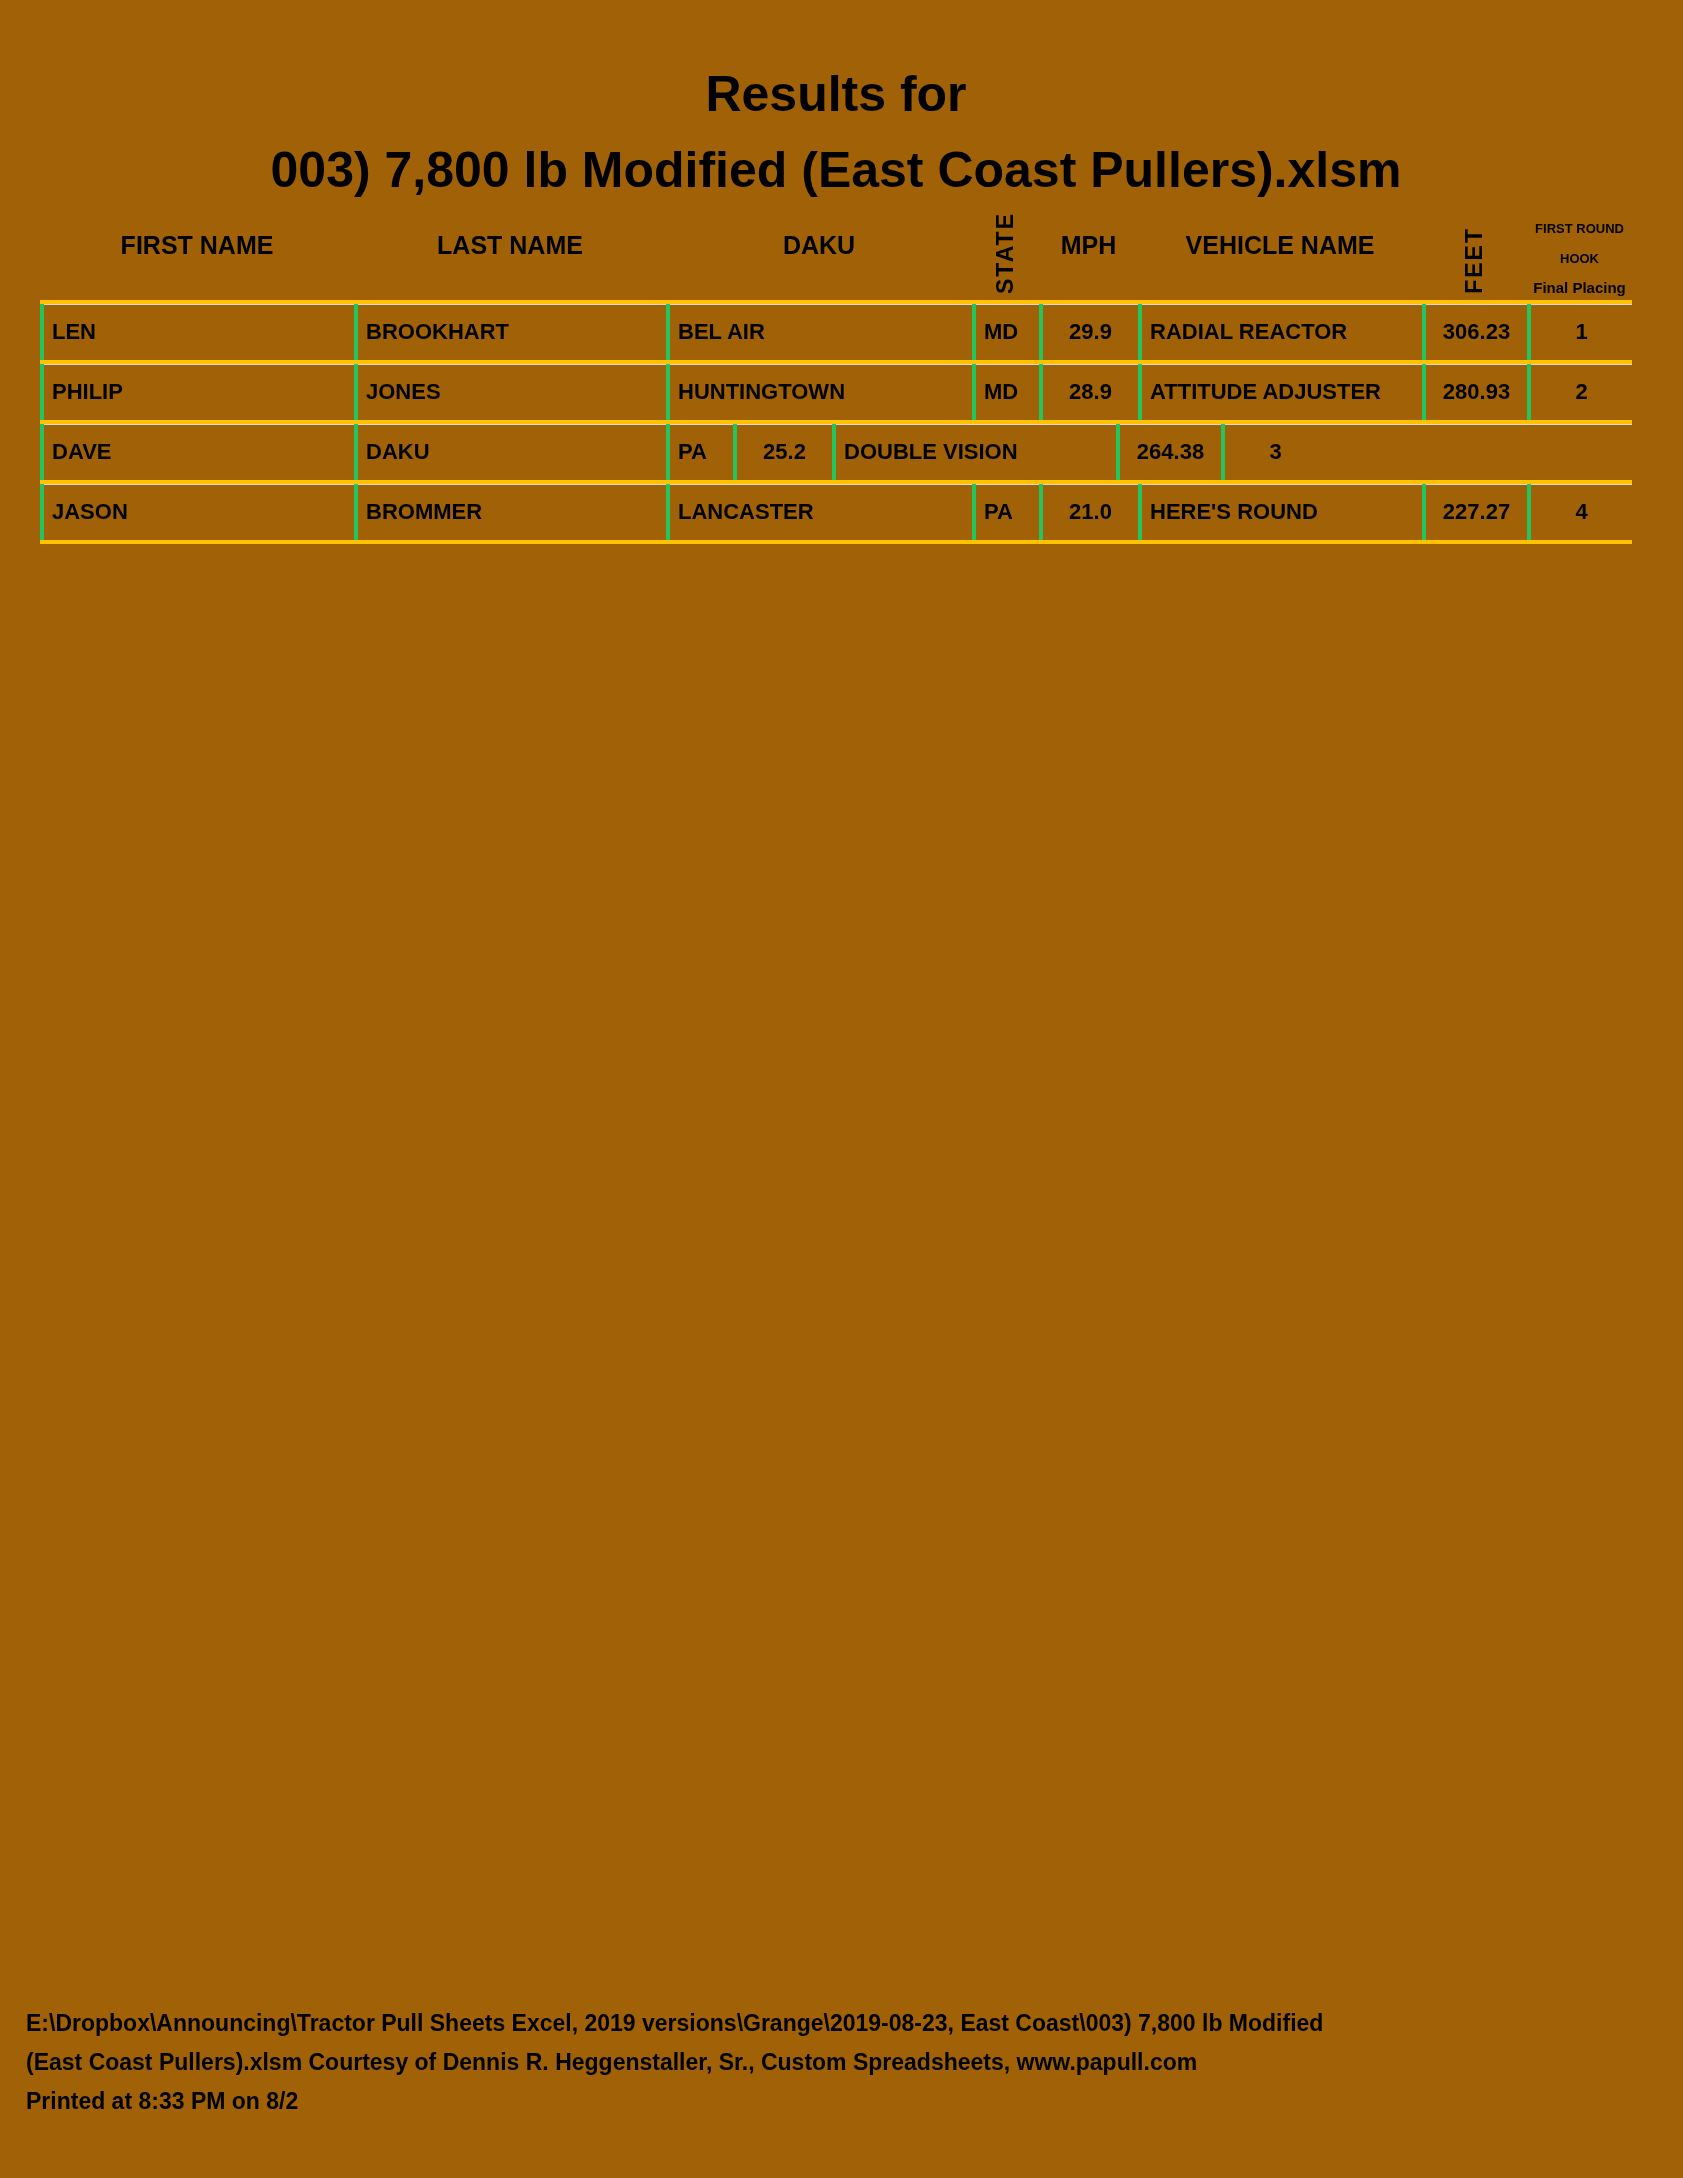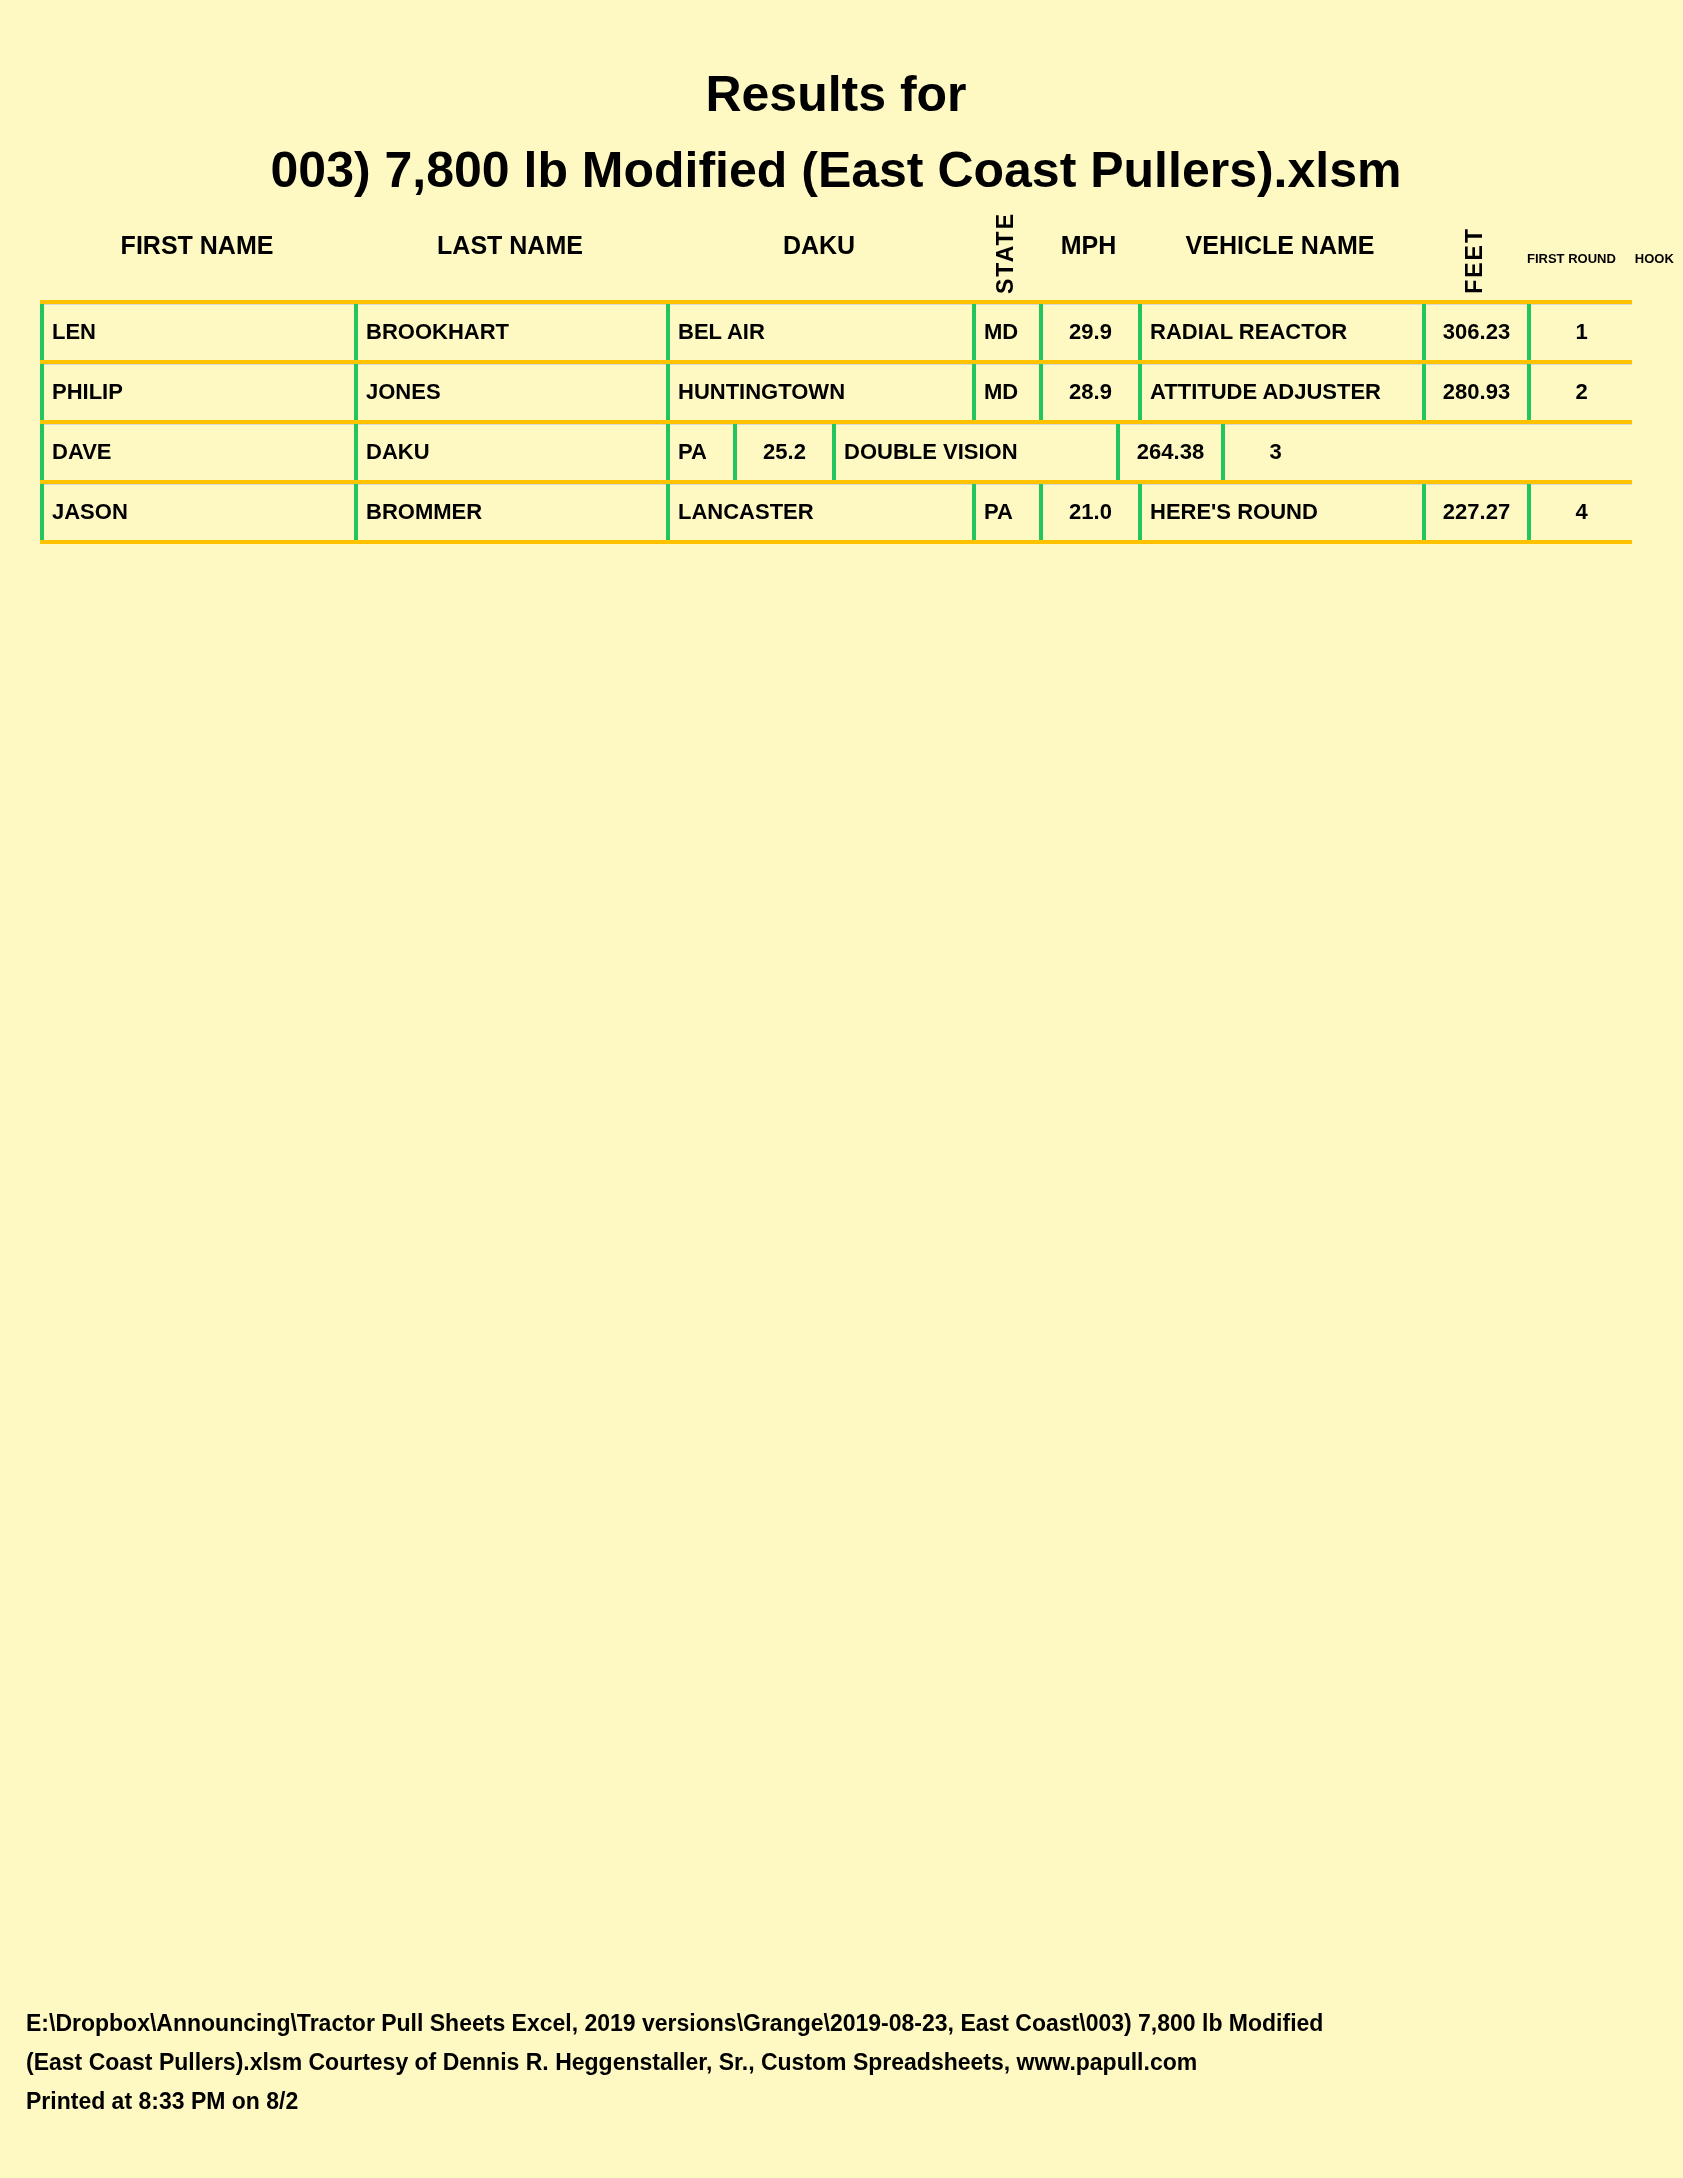--- a/index.html
+++ b/index.html
@@ -1,32 +1,32 @@
 <!DOCTYPE html>
 <html><head>
 <meta charset="utf-8">
 <style>
   html,body { margin:0; padding:0; background:#ffffff; }
   .page {
-    position:relative; width:1683px; height:2178px; background:#fef9c3;
+    position:relative; width:1683px; height:2178px; background:#a16207;
     font-family:"Liberation Sans", sans-serif; color:#000000; overflow:hidden;
   }
   
   .title-line { position:absolute; left:40px; width:1592px; text-align:center;
     font-weight:bold; font-size:50px; white-space:nowrap; }
   .title-1 { top:65px; }
   .title-2 { top:141px; }
 
   
   .header-row { position:absolute; left:40px; top:193px; width:1592px; height:105px; display:flex; }
   .hcell { box-sizing:border-box; display:flex; align-items:center; justify-content:center;
     font-weight:bold; font-size:25px; text-align:center; }
   .hcell.vert { align-items:flex-end; padding-bottom:4px; }
   .vert-label { writing-mode:vertical-rl; transform:rotate(180deg); font-size:23px; font-weight:bold; letter-spacing:2px; }
-  .hook-cell { flex-direction:row; justify-content:space-between; padding-top:26px;gap:19px; }
+  .hook-cell { flex-direction:column; justify-content:space-between; padding-top:26px; }
   .hook-small { font-size:13px; font-weight:bold; line-height:20px; white-space:nowrap; }
   .hook-final { font-size:15px; font-weight:bold; line-height:20px; white-space:nowrap; }
 
   
   .w-first   { width:314px; min-width:314px; }
   .w-last    { width:312px; min-width:312px; }
   .w-city    { width:306px; min-width:306px; }
   .w-state   { width:67px;  min-width:67px; }
   .w-mph     { width:99px; min-width:99px; }
   .w-vehicle { width:284px; min-width:284px; }

